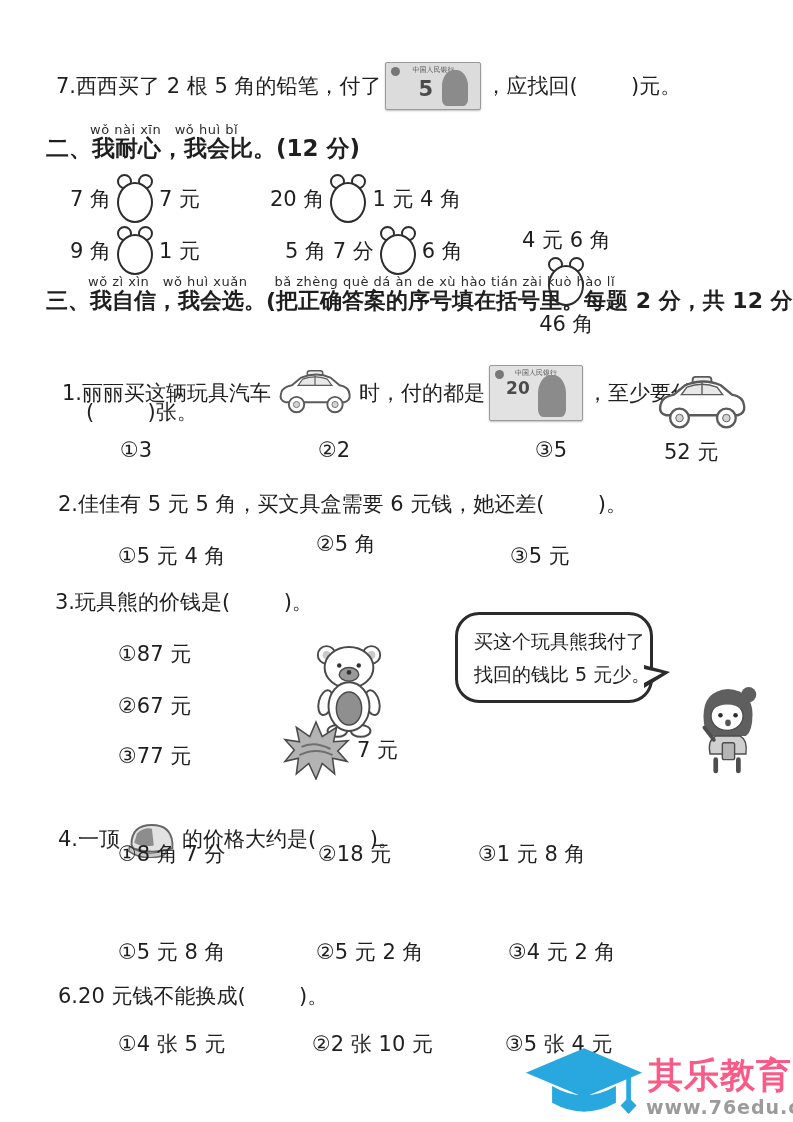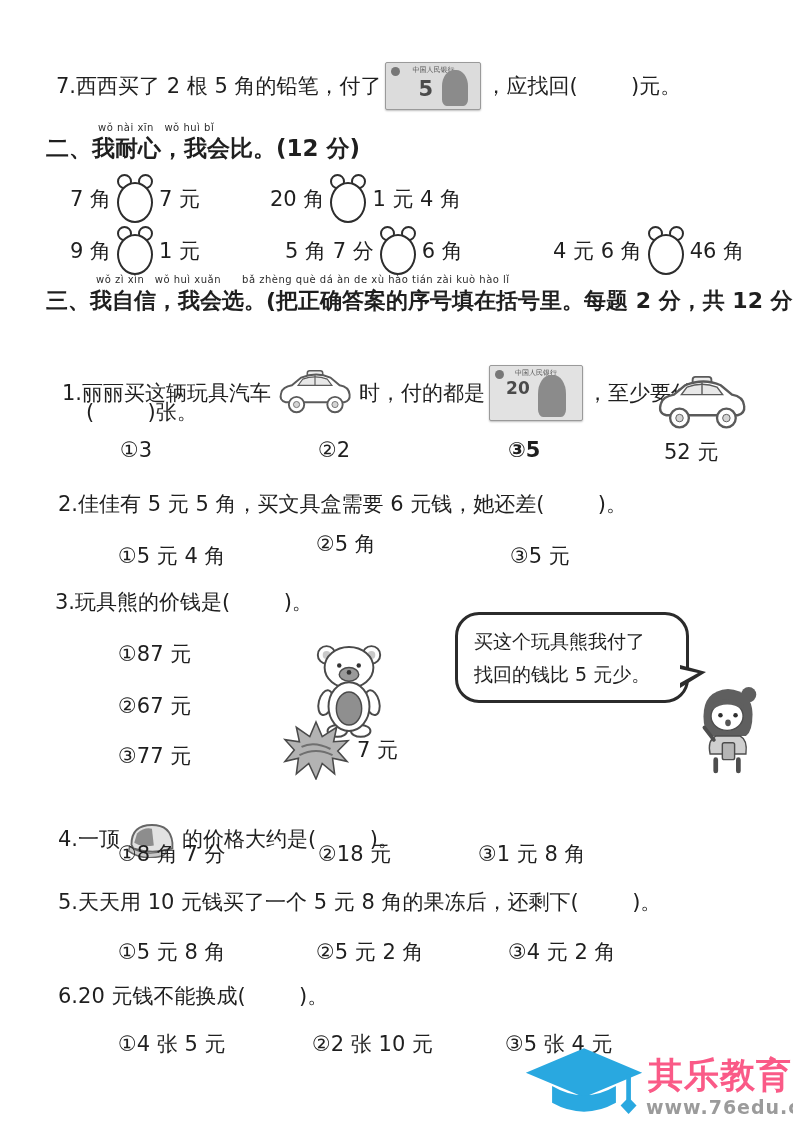--- a/index.html
+++ b/index.html
@@ -5,21 +5,21 @@
   * { margin:0; padding:0; box-sizing:border-box; }
   html,body { background:#ffffff; }
   .page {
     position:relative; width:793px; height:1122px; background:#ffffff;
     font-family:"DejaVu Sans", sans-serif; color:#1f1f1f; overflow:hidden;
   }
   .abs { position:absolute; }
   .qtext { font-size:21px; white-space:pre-wrap; line-height:1.35; }
   .qline { display:flex; align-items:center; gap:4px; white-space:pre; }
   .opt { position:absolute; font-size:21px; white-space:pre; }
-  .pinyin { position:absolute; font-size:10px; color:#2c2c2c; white-space:pre; letter-spacing:0.5px;margin-left:8px; }
+  .pinyin { position:absolute; font-size:13px; color:#2c2c2c; white-space:pre; letter-spacing:0.5px; }
   .sec-title { position:absolute; font-size:23px; font-weight:bold; white-space:pre; }
 
   
   .cmp { position:absolute; display:flex; align-items:center; gap:3px; white-space:pre; }
   .bear { position:relative; display:inline-block; width:42px; height:50px; flex:0 0 auto; }
   .bear .ear { position:absolute; top:0; width:15px; height:15px; border:2px solid #2d2d2d; border-radius:50%; background:#fff; }
   .bear .ear.l { left:3px; } .bear .ear.r { right:3px; }
   .bear .head { position:absolute; top:8px; left:3px; width:36px; height:41px; border:2px solid #2d2d2d; border-radius:50%; background:#fff; }
 
   
@@ -81,21 +81,21 @@
   <div class="cmp" style="top:226px; left:70px;">
     <span class="qtext">9 角</span>
     <span class="bear"><span class="ear l"></span><span class="ear r"></span><span class="head"></span></span>
     <span class="qtext">1 元</span>
   </div>
   <div class="cmp" style="top:226px; left:285px;">
     <span class="qtext">5 角 7 分</span>
     <span class="bear"><span class="ear l"></span><span class="ear r"></span><span class="head"></span></span>
     <span class="qtext">6 角</span>
   </div>
-  <div class="cmp" style="top:226px; left:553px;">
+  <div class="cmp" style="top:226px; left:522px;flex-direction:column;">
     <span class="qtext">4 元 6 角</span>
     <span class="bear"><span class="ear l"></span><span class="ear r"></span><span class="head"></span></span>
     <span class="qtext">46 角</span>
   </div>
 
   <div class="pinyin" style="top:273px; left:88px;">wǒ zì xìn　wǒ huì xuǎn　　bǎ zhèng què dá àn de xù hào tián zài kuò hào lǐ</div>
   <div class="sec-title" style="top:286px; left:46px; font-size:22px;">三、我自信，我会选。(把正确答案的序号填在括号里。每题 2 分，共 12 分)</div>
 
   <div class="abs qline" style="top:330px; left:62px;">
     <span class="qtext">1.丽丽买这辆玩具汽车</span>
@@ -129,21 +129,21 @@
       <line x1="52" y1="9" x2="52" y2="22" stroke="#5a5a5a" stroke-width="1.5"></line>
       <circle cx="28" cy="47" r="10" fill="#fff" stroke="#5a5a5a" stroke-width="2.5"></circle>
       <circle cx="28" cy="47" r="4" fill="#d5d5d5" stroke="#5a5a5a"></circle>
       <circle cx="78" cy="47" r="10" fill="#fff" stroke="#5a5a5a" stroke-width="2.5"></circle>
       <circle cx="78" cy="47" r="4" fill="#d5d5d5" stroke="#5a5a5a"></circle>
     </svg>
   </div>
   <span class="opt" style="top:438px; left:664px;">52 元</span>
   <span class="opt" style="top:438px; left:120px;">①3</span>
   <span class="opt" style="top:438px; left:318px;">②2</span>
-  <span class="opt" style="top:438px; left:508px;font-weight:bold;">③5</span>
+  <span class="opt" style="top:438px; left:535px;">③5</span>
 
   <div class="abs qtext" style="top:490px; left:58px; width:710px;">2.佳佳有 5 元 5 角，买文具盒需要 6 元钱，她还差(        )。</div>
   <span class="opt" style="top:542px; left:118px;">①5 元 4 角</span>
   <span class="opt" style="top:530px; left:316px;">②5 角</span>
   <span class="opt" style="top:542px; left:510px;">③5 元</span>
 
   <div class="abs qtext" style="top:588px; left:55px;">3.玩具熊的价钱是(        )。</div>
   <span class="opt" style="top:640px; left:118px;">①87 元</span>
   <span class="opt" style="top:692px; left:118px;">②67 元</span>
   <span class="opt" style="top:742px; left:118px;">③77 元</span>
@@ -171,21 +171,21 @@
   <div class="abs" style="top:720px; left:281px; display:flex; align-items:center; gap:6px;">
     <span>
       <svg width="70" height="60" viewBox="0 0 64 58">
         <polygon points="32,2 38,16 52,7 49,21 63,20 53,30 62,40 48,37 50,52 38,42 32,57 25,42 13,52 15,37 2,40 11,29 2,19 16,21 13,7 26,16" fill="#b3b3b3" stroke="#4a4a4a" stroke-width="1.5"></polygon>
         <path d="M18 26 Q30 20 46 28 M16 34 Q32 26 48 34" stroke="#6f6f6f" stroke-width="2" fill="none"></path>
       </svg>
     </span>
     <span class="qtext">7 元</span>
   </div>
 
-  <div class="bubble" style="top:612px; left:455px; width:234px;">
+  <div class="bubble" style="top:612px; left:455px; width:198px;">
     <div class="bline">买这个玩具熊我付了</div>
     <div class="bline">找回的钱比 5 元少。</div>
     <span class="tail-out"></span>
     <span class="tail-in"></span>
   </div>
 
   <div class="abs" style="top:682px; left:695px;">
     <svg width="66" height="94" viewBox="0 0 70 95">
       <circle cx="57" cy="11" r="8" fill="#5f5f5f"></circle>
       <path d="M35 5 Q9 7 9 34 Q9 50 16 55 L54 55 Q61 50 61 32 Q61 7 35 5 Z" fill="#5f5f5f"></path>
@@ -209,21 +209,20 @@
         <path d="M14 14 Q22 7 30 9 L32 27 Q20 29 11 24 Z" fill="#8d8d8d"></path>
         <path d="M6 28 Q24 40 44 32 Q47 35 42 38 Q20 44 5 33 Z" fill="#c9c9c9" stroke="#666" stroke-width="1.5"></path>
       </svg>
     </span>
     <span class="qtext">的价格大约是(        )。</span>
   </div>
   <span class="opt" style="top:840px; left:118px;">①8 角 7 分</span>
   <span class="opt" style="top:840px; left:318px;">②18 元</span>
   <span class="opt" style="top:840px; left:478px;">③1 元 8 角</span>
 
-  <div class="abs qtext" style="top:888px; left:58px; width:720px;">5.天天用 10 元钱买了一个 5 元 8 角的果冻后，还剩下(        )。</div>
   <span class="opt" style="top:938px; left:118px;">①5 元 8 角</span>
   <span class="opt" style="top:938px; left:316px;">②5 元 2 角</span>
   <span class="opt" style="top:938px; left:508px;">③4 元 2 角</span>
 
   <div class="abs qtext" style="top:982px; left:58px;">6.20 元钱不能换成(        )。</div>
   <span class="opt" style="top:1030px; left:118px;">①4 张 5 元</span>
   <span class="opt" style="top:1030px; left:312px;">②2 张 10 元</span>
   <span class="opt" style="top:1030px; left:505px;">③5 张 4 元</span>
 
   <div class="abs" style="top:1046px; left:523px;">

